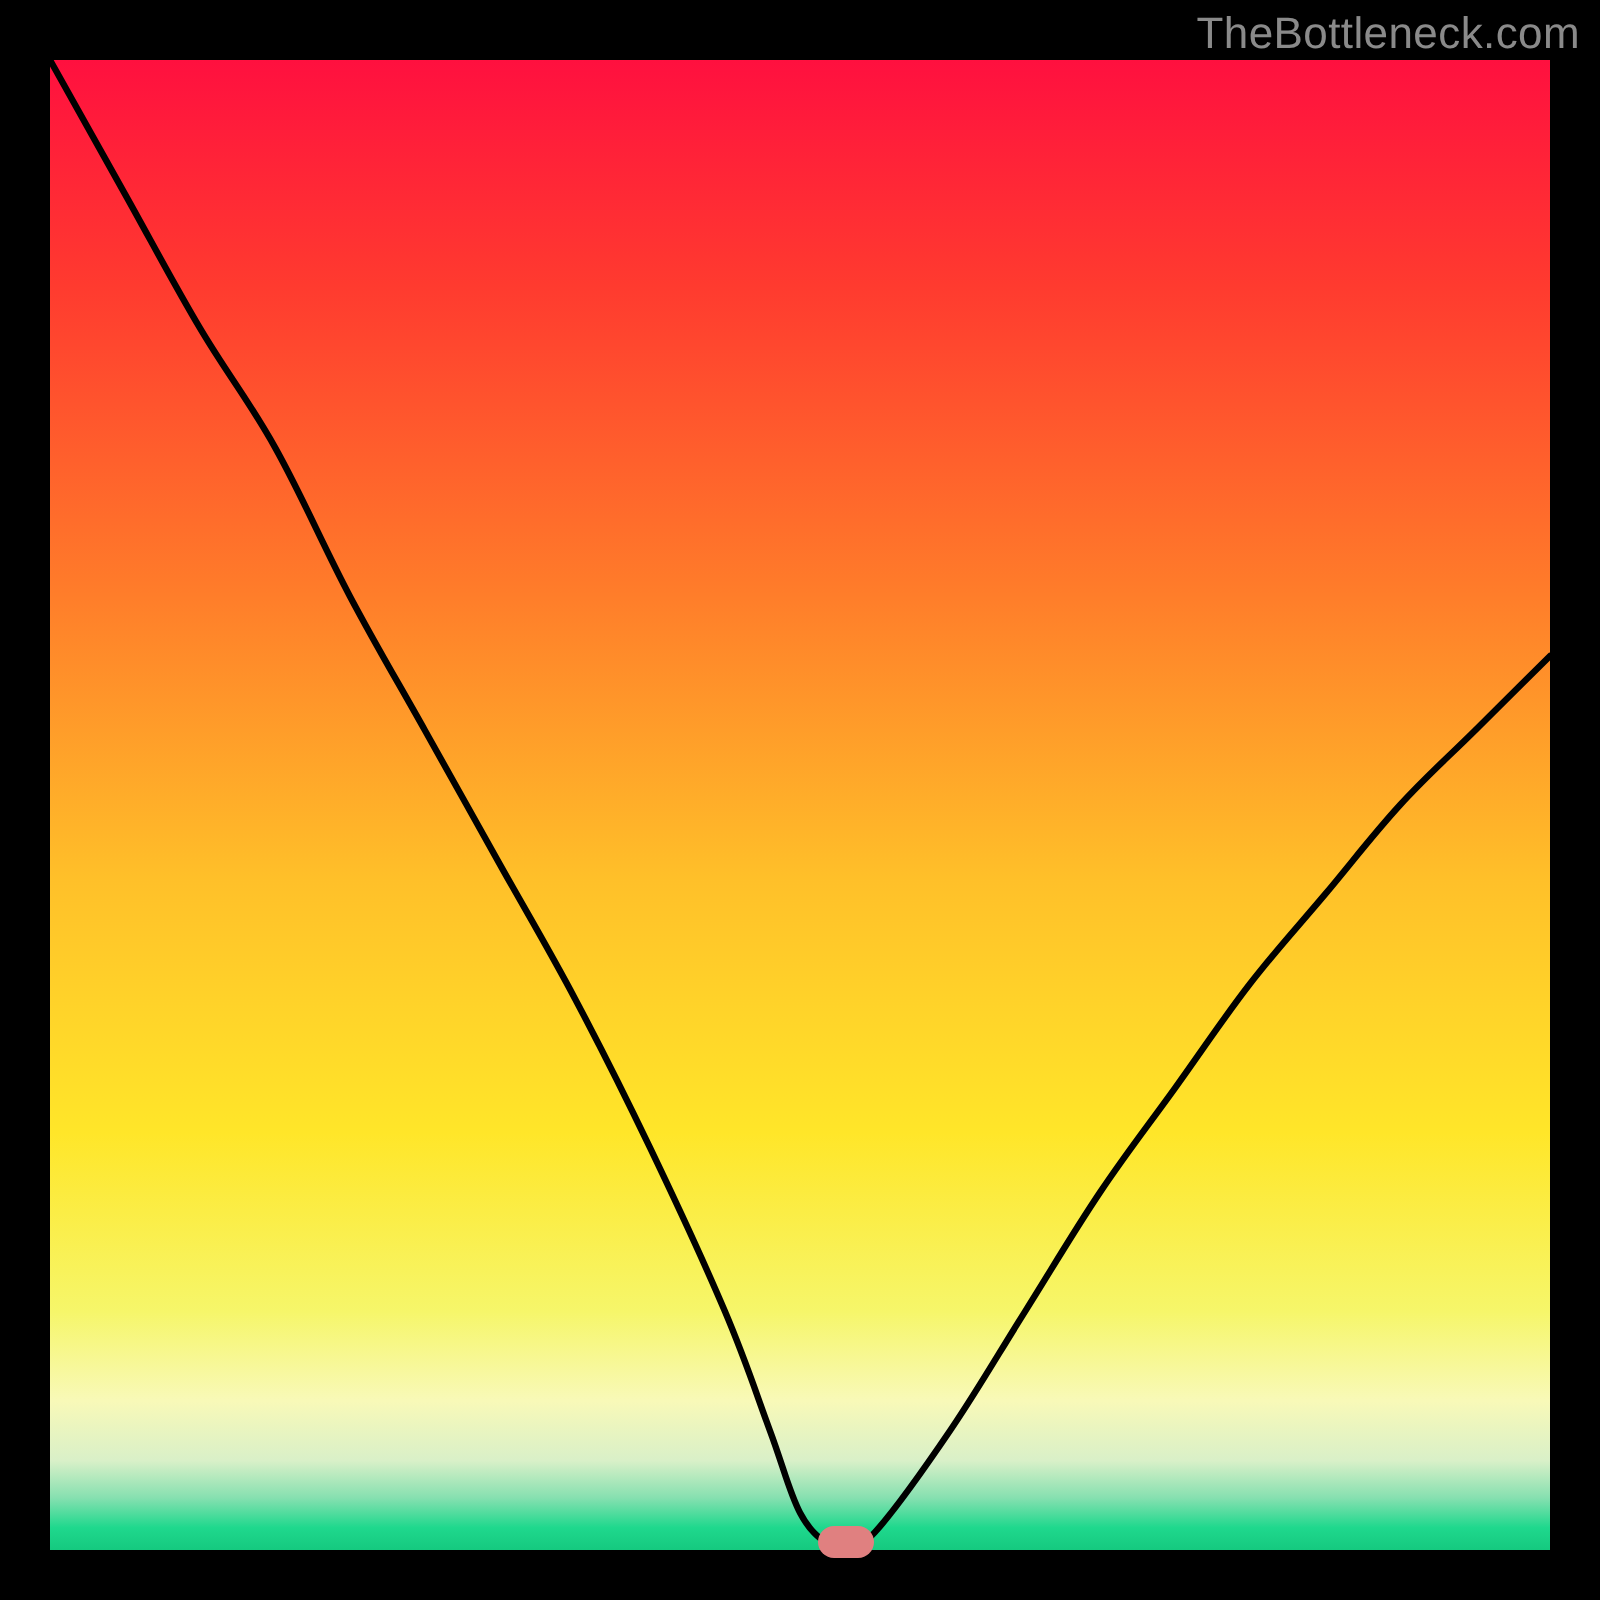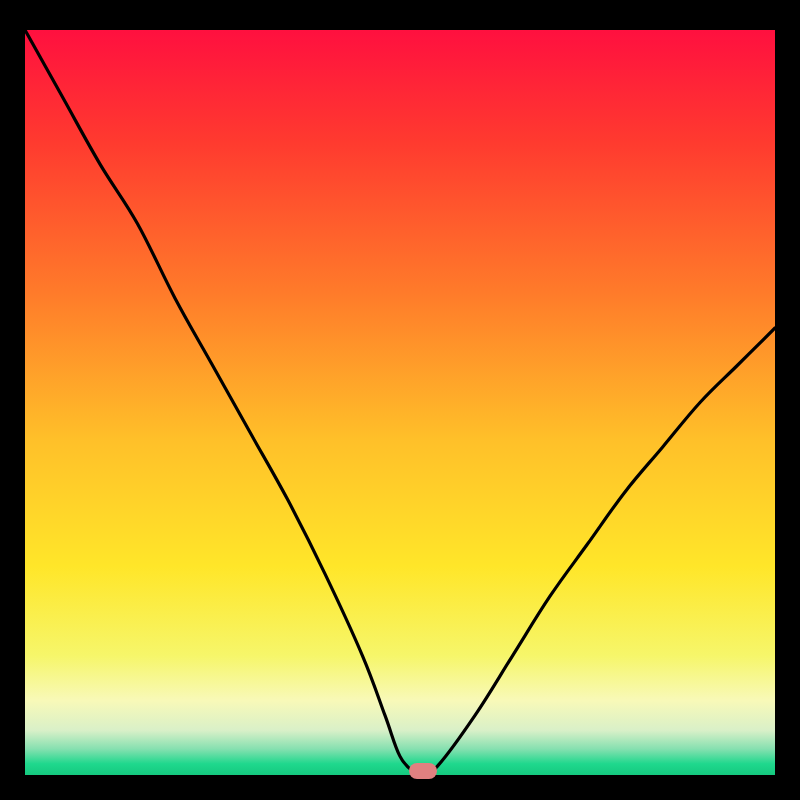--- a/index.html
+++ b/index.html
@@ -44,20 +44,21 @@
     background: #e08080;
     border-radius: 8px;
     transform: translate(-50%, -50%);
   }
 </style>
 </head>
 <body>
 
 <div class="frame">
 
+  <div class="watermark">TheBottleneck.com</div>
 
   <div class="plot-area">
     <svg width="750" height="745" viewBox="0 0 750 745" preserveAspectRatio="none">
       <defs>
         <linearGradient id="bg-grad" x1="0" y1="0" x2="0" y2="1">
             <stop offset="0%" stop-color="#ff103f"></stop>
             <stop offset="15%" stop-color="#ff3a2f"></stop>
             <stop offset="35%" stop-color="#ff7a2a"></stop>
             <stop offset="55.00000000000001%" stop-color="#ffc029"></stop>
             <stop offset="72%" stop-color="#ffe629"></stop>

